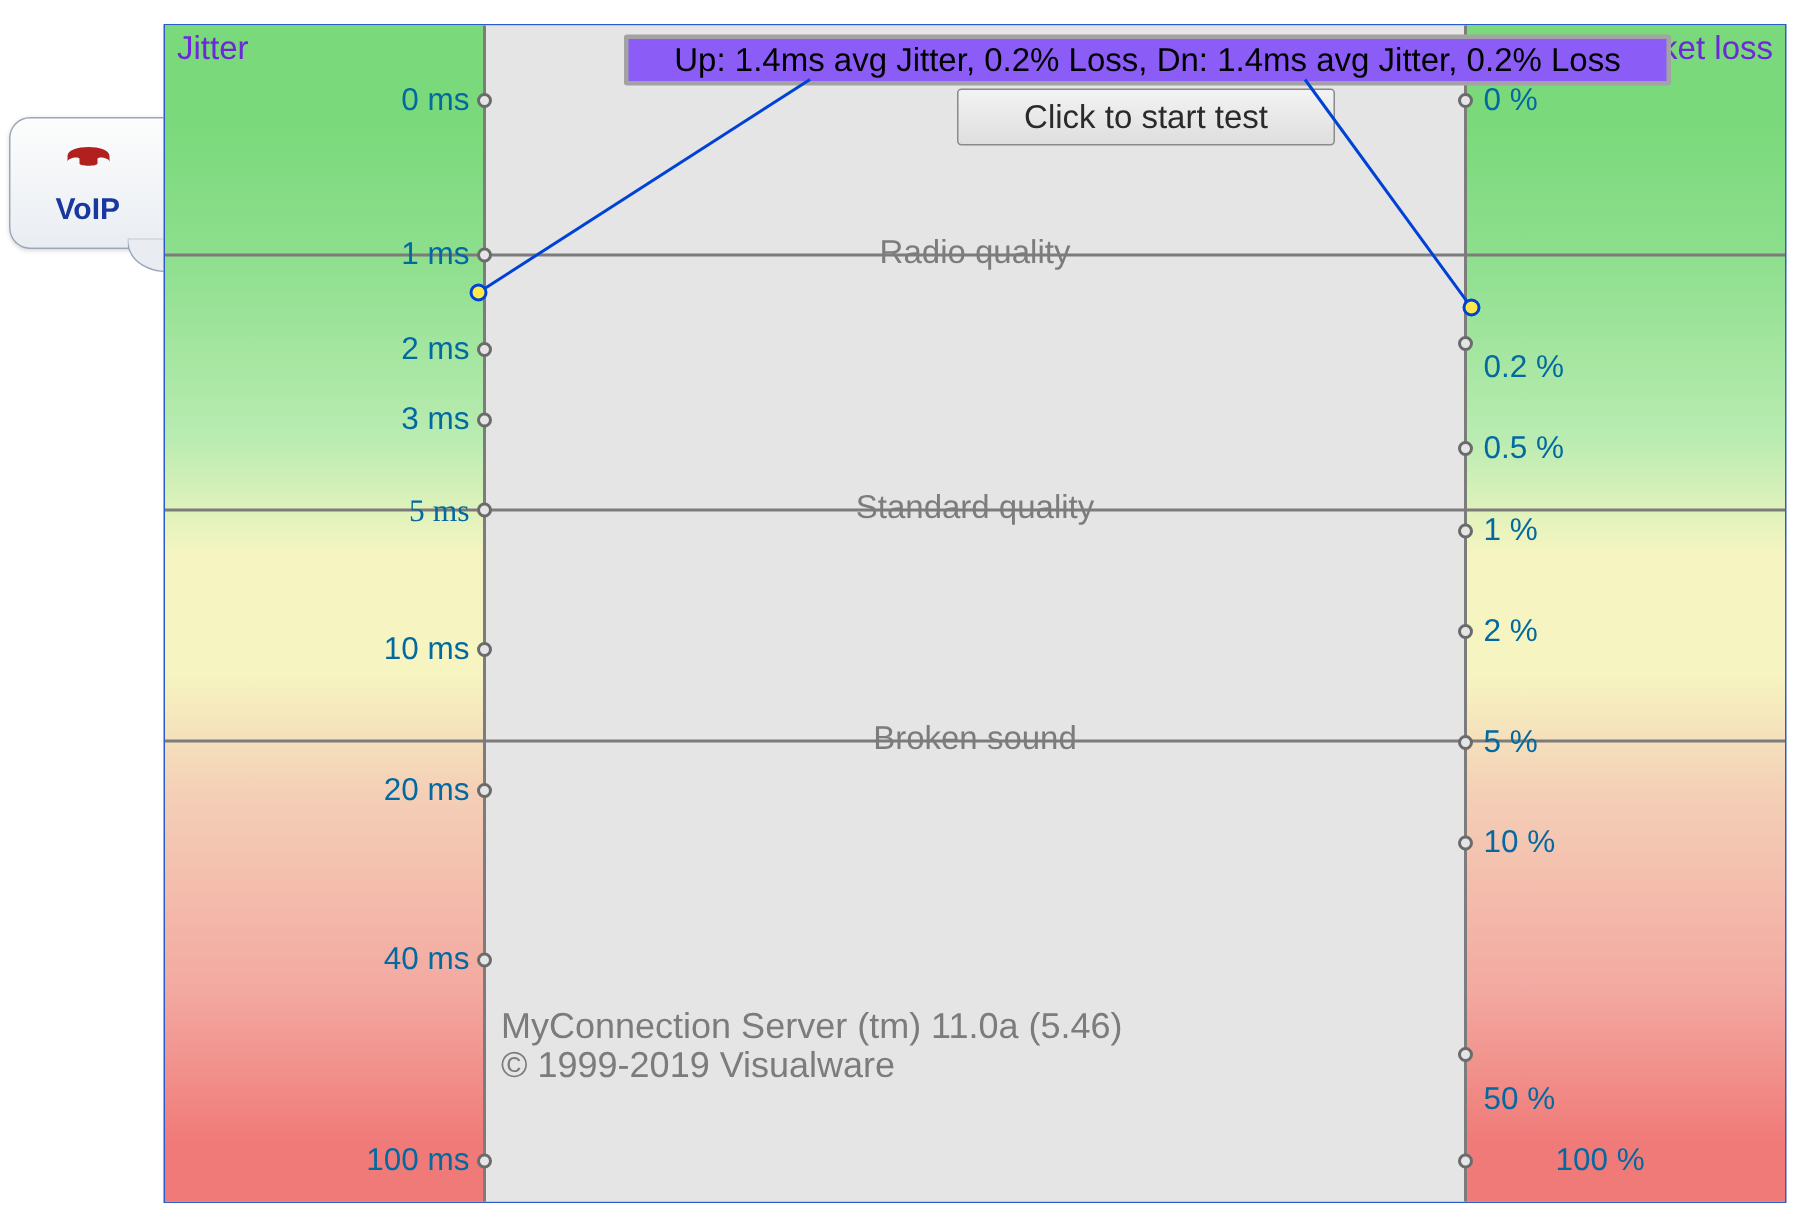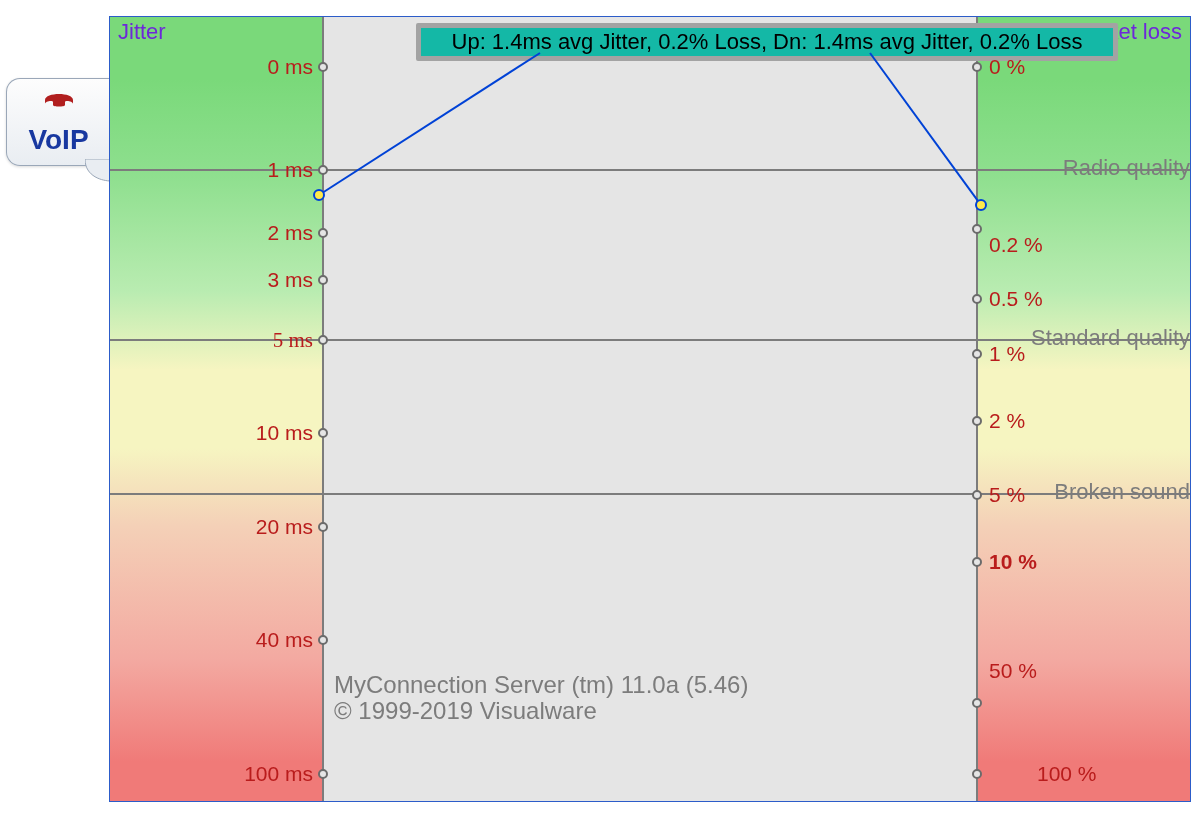--- a/index.html
+++ b/index.html
@@ -20,53 +20,53 @@
   .color-right{right:0;}
   
   .grey-center{position:absolute;left:213px;top:0;right:213px;bottom:0;background:#e5e5e5;}
   
   .vline{position:absolute;top:0;bottom:0;width:2px;background:#7c7c7c;}
   
   .hdr{position:absolute;top:2px;font-size:22px;color:#6d28d9;}
   
   #summary{
     position:absolute;left:306px;top:6px;width:692px;height:28px;
-    background:#14b8a6;border:5px solid #a3a3a3;border-radius:2px;
+    background:#8b5cf6;border:3px solid #a3a3a3;border-radius:2px;
     font-size:22px;color:#000;text-align:center;line-height:28px;white-space:nowrap;
   }
   
   #startbtn{
     position:absolute;left:528px;top:42px;width:250px;height:36px;
     background:linear-gradient(#f3f3f3,#dedede);
     border:1px solid #8a8a8a;border-radius:3px;
     font-size:22px;color:#2a2a2a;text-align:center;line-height:36px;
     cursor:pointer;
   }
   
   .hline{position:absolute;left:0;right:0;height:2px;background:#7c7c7c;}
-  .bandlabel{position:absolute;width:100%;top:-14px;text-align:right;font-size:22px;color:#7c7c7c;}
+  .bandlabel{position:absolute;width:100%;top:-14px;text-align:center;font-size:22px;color:#7c7c7c;}
   
   .tick{position:absolute;width:10px;height:10px;border:2px solid #6b6b6b;background:#e5e5e5;border-radius:50%;box-sizing:border-box;}
-  .ticklabel{position:absolute;font-size:21px;color:#b91c1c;white-space:nowrap;}
+  .ticklabel{position:absolute;font-size:21px;color:#0369a1;white-space:nowrap;}
   
   .marker{position:absolute;width:12px;height:12px;border:2px solid #0042d6;background:#ffe94a;border-radius:50%;box-sizing:border-box;z-index:5;}
   
   #lines{position:absolute;left:0;top:0;width:1080px;height:784px;pointer-events:none;}
   
   .footer{position:absolute;left:224px;font-size:24px;color:#7c7c7c;}
   
   #sidetab{
     position:absolute;left:6px;top:78px;width:103px;height:86px;
     border:1px solid #9aa7b8;border-right:none;
     border-top-left-radius:14px;border-bottom-left-radius:14px;
     background:linear-gradient(#fdfdfd,#e9edf2);
     box-shadow:0 1px 3px rgba(0,0,0,.15);
   }
   #sidetab-inner{position:absolute;left:0;top:0;right:0;bottom:0;display:flex;flex-direction:column;align-items:center;justify-content:center;}
-  #sidetab .lbl{font-size:28px;font-weight:bold;color:#1838a0;margin-top:6px;}
+  #sidetab .lbl{font-size:20px;font-weight:bold;color:#1838a0;margin-top:6px;}
   
   #tabcurl{position:absolute;right:-1px;bottom:-20px;width:26px;height:26px;overflow:hidden;}
 </style>
 </head>
 <body>
 
 <div id="stage">
 
   <div id="sidetab">
     <div id="sidetab-inner">
@@ -88,20 +88,21 @@
     <div class="color-col color-left"></div>
     <div class="color-col color-right"></div>
     <div class="grey-center"></div>
     <div class="vline" style="left:212px"></div>
     <div class="vline" style="left:866px"></div>
 
     <span class="hdr" style="left:8px">Jitter</span>
     <span class="hdr" style="right:8px">Packet loss</span>
 
     <div id="summary">Up: 1.4ms avg Jitter, 0.2% Loss, Dn: 1.4ms avg Jitter, 0.2% Loss</div>
+    <div id="startbtn">Click to start test</div>
 
     <div id="bands">
         <div class="hline" style="top: 151.88px;">
           <div class="bandlabel">Radio quality</div>
         </div>
         <div class="hline" style="top: 322.008px;">
           <div class="bandlabel">Standard quality</div>
         </div>
         <div class="hline" style="top: 475.672px;">
           <div class="bandlabel">Broken sound</div>
@@ -135,23 +136,23 @@
         <div class="ticklabel" style="left: 879px; top: 199.68px; margin-top: 16px;">0.2 %</div>
         <div class="tick" style="left: 862px; top: 277.24px;"></div>
         <div class="ticklabel" style="left: 879px; top: 270.24px;">0.5 %</div>
         <div class="tick" style="left: 862px; top: 332.12px;"></div>
         <div class="ticklabel" style="left: 879px; top: 325.12px;">1 %</div>
         <div class="tick" style="left: 862px; top: 398.76px;"></div>
         <div class="ticklabel" style="left: 879px; top: 391.76px;">2 %</div>
         <div class="tick" style="left: 862px; top: 473.24px;"></div>
         <div class="ticklabel" style="left: 879px; top: 466.24px;">5 %</div>
         <div class="tick" style="left: 862px; top: 539.88px;"></div>
-        <div class="ticklabel" style="left: 879px; top: 532.88px; font-weight: bold;">10 %</div>
+        <div class="ticklabel" style="left: 879px; top: 532.88px;">10 %</div>
         <div class="tick" style="left: 862px; top: 681px;"></div>
-        <div class="ticklabel" style="left: 879px; top: 642px; text-align: right;">50 %</div>
+        <div class="ticklabel" style="left: 879px; top: 704px; text-align: right;">50 %</div>
         <div class="tick" style="left: 862px; top: 751.56px;"></div>
         <div class="ticklabel" style="left: 879px; top: 744.56px; margin-left: 48px;">100 %</div>
       </div>
 
     <svg id="lines">
       <line id="line-jitter" stroke="#0042d6" stroke-width="2" x1="430" y1="36" x2="209" y2="177.968"></line>
       <line id="line-loss" stroke="#0042d6" stroke-width="2" x1="760" y1="36" x2="871" y2="188.16"></line>
     </svg>
 
     <div id="marker-jitter" class="marker" style="left: 203px; top: 171.968px;"></div>

